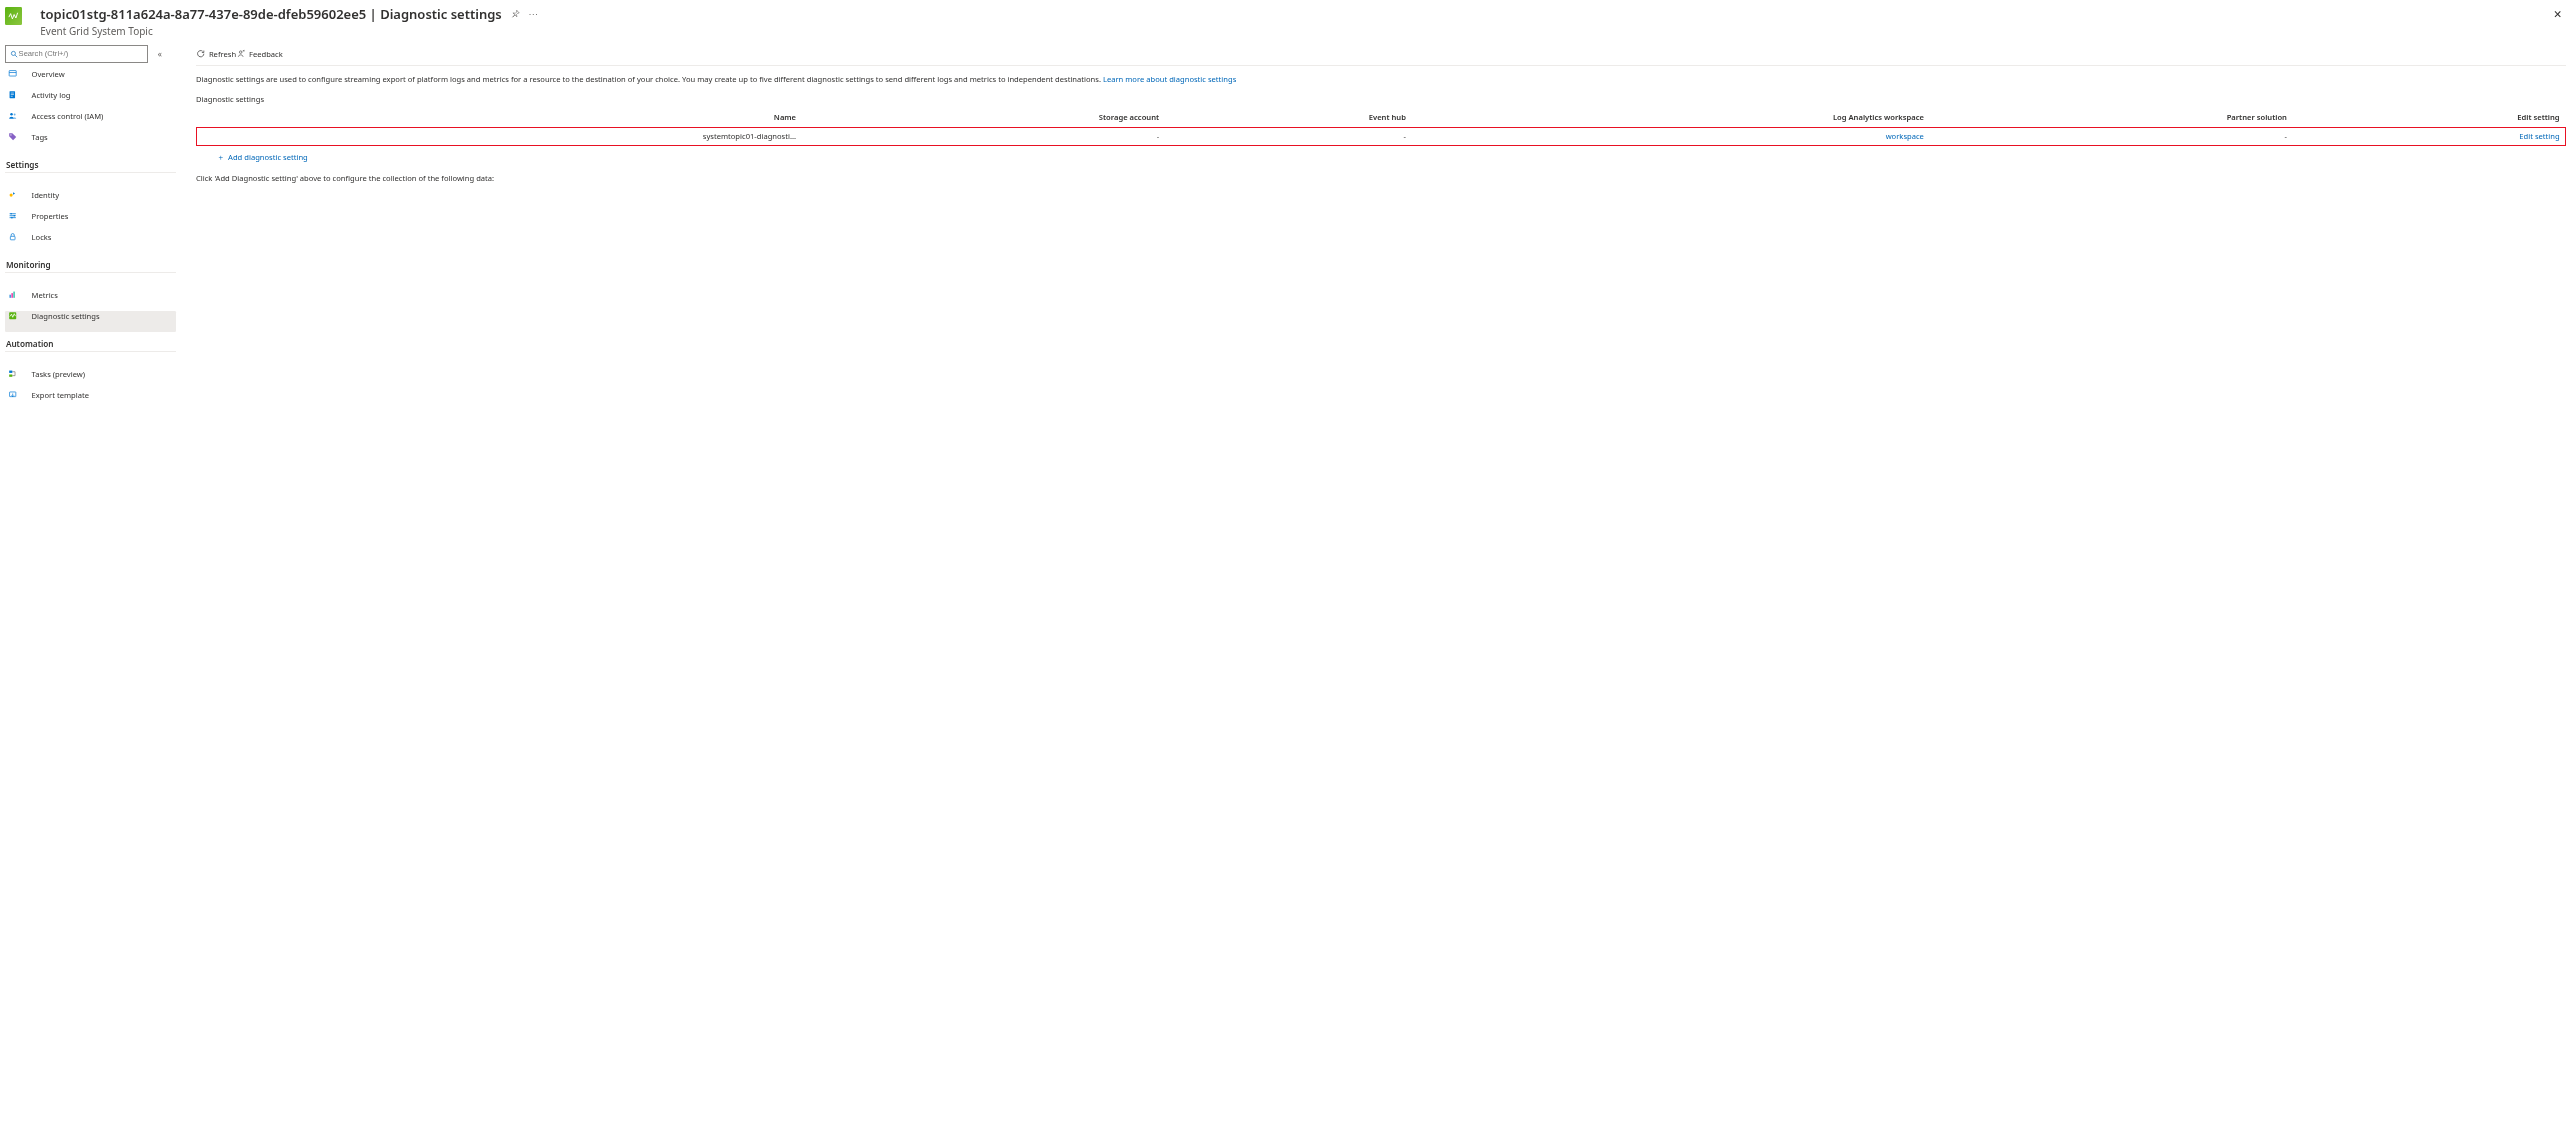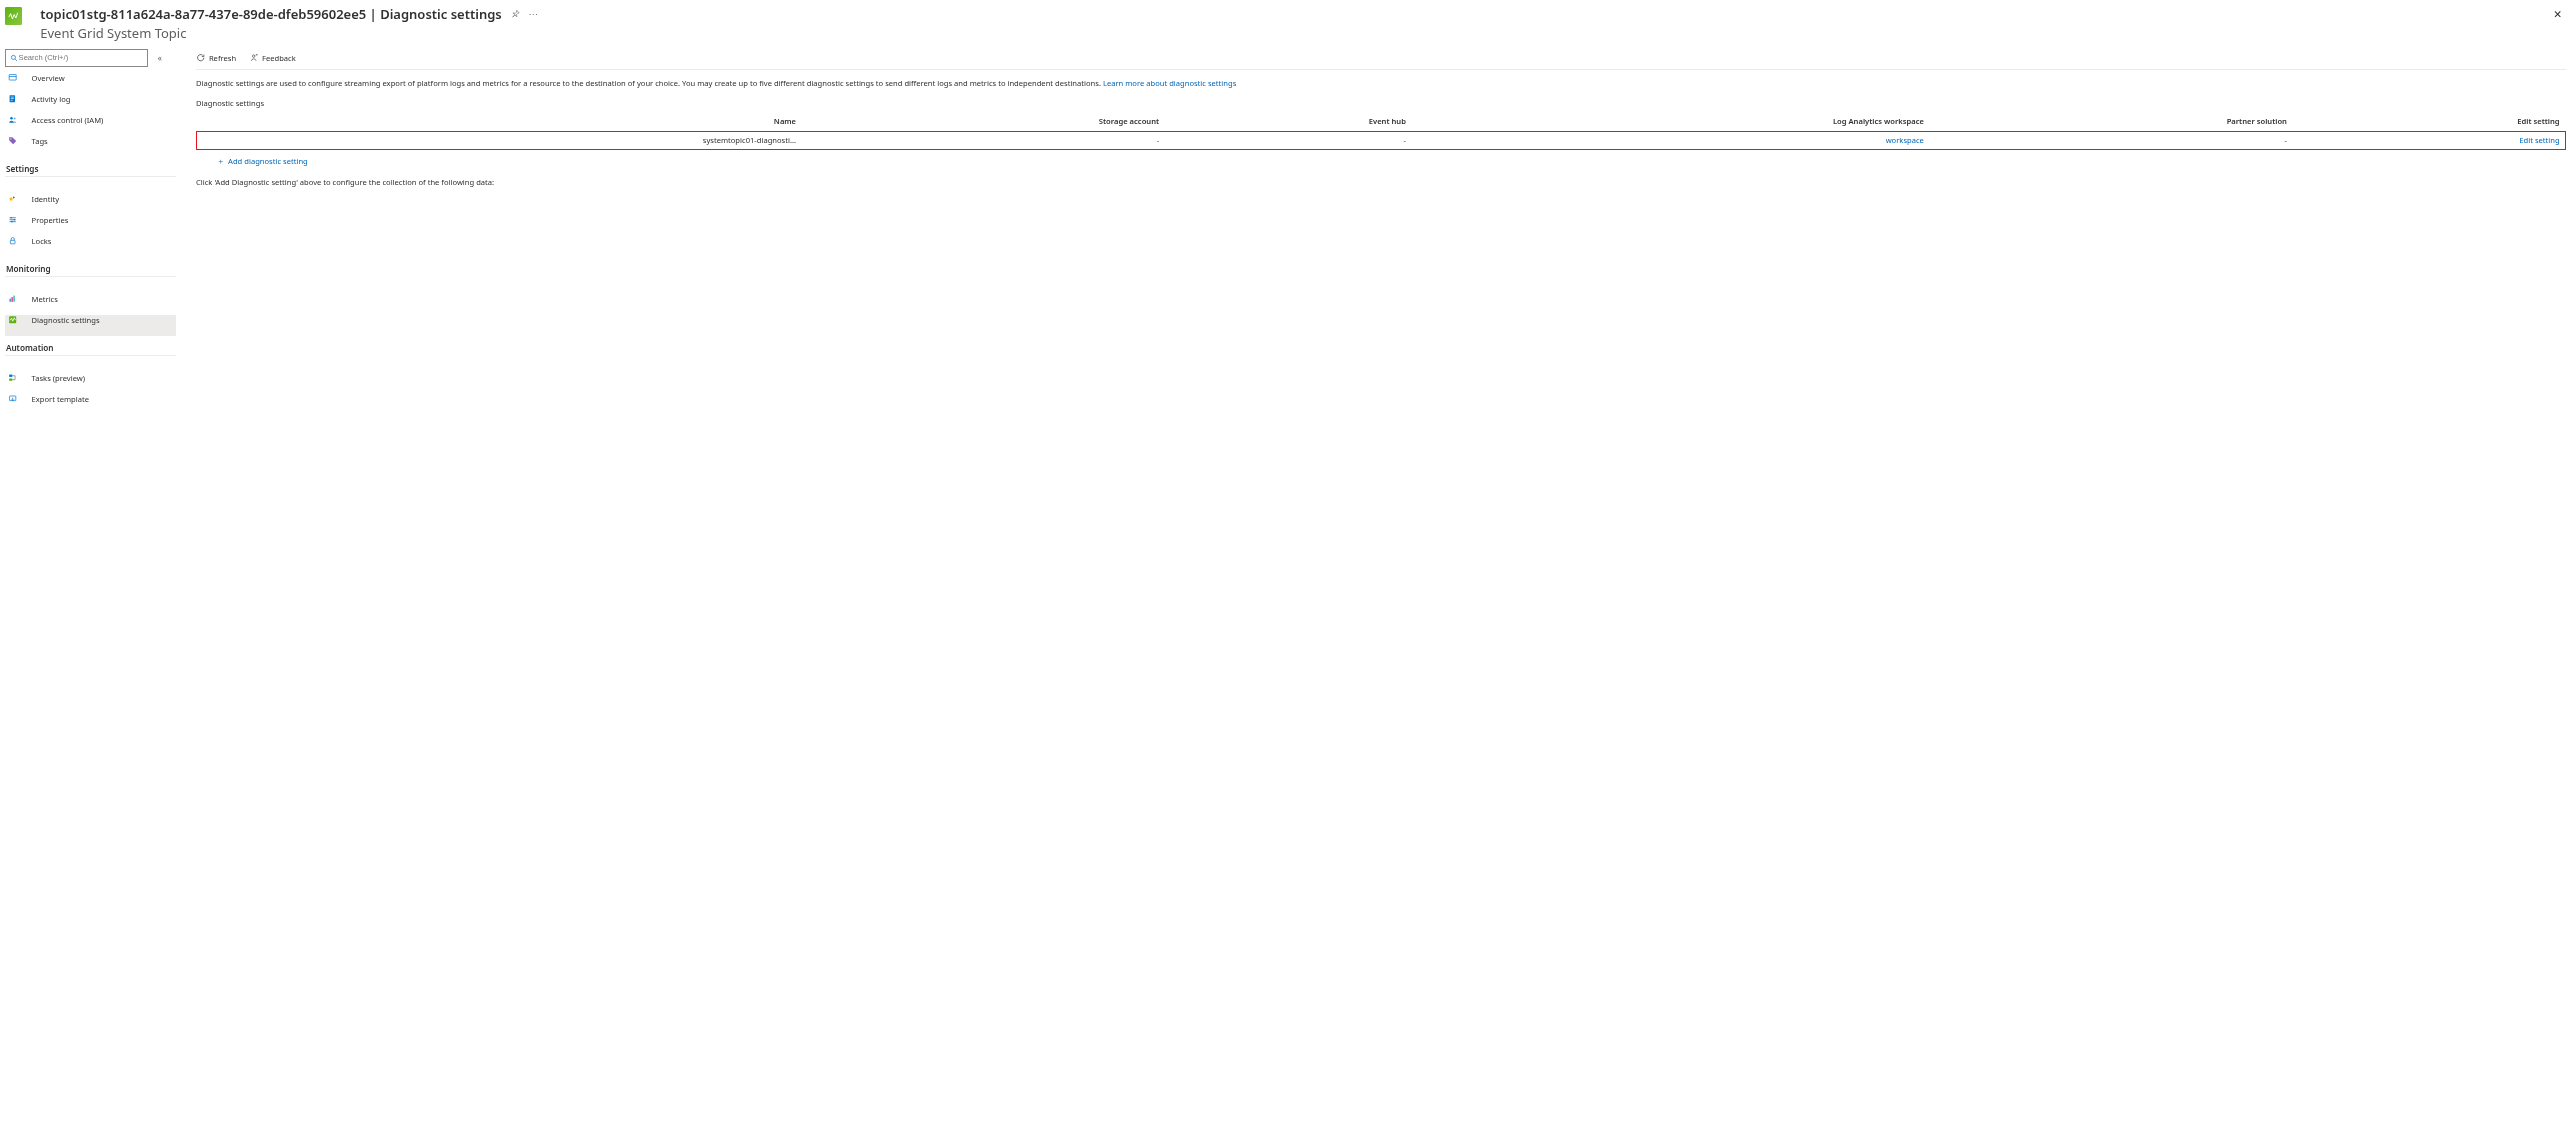--- a/index.html
+++ b/index.html
@@ -28,21 +28,21 @@
   .resource-icon svg { width: 10.5px; height: 10.5px; }
   .header-text { flex: 1 1 auto; min-width: 0; }
   .title-row { display: flex; align-items: center; gap: 8.2px; }
   .page-title {
     font-size: 13px;
     font-weight: 600;
     white-space: nowrap;
     overflow: hidden;
     text-overflow: ellipsis;
   }
-  .subtitle { font-size: 13px; color: #605e5c; margin-top: 1.2px; }
+  .subtitle { font-size: 10px; color: #605e5c; margin-top: 1.2px; }
   .header-actions { display: inline-flex; gap: 8.2px; align-items: center; color: #605e5c; }
   .icon-btn { cursor: pointer; display: inline-flex; align-items: center; justify-content: center; width: 10.5px; height: 10.5px; }
   .close-btn { margin-left: auto; font-size: 10.5px; cursor: pointer; padding: 2.3px 3.5px; }
 
   
   .blade-body { display: flex; }
   .sidebar { width: 176px; flex: 0 0 176px; padding: 2.3px 0 11.7px 4.7px; }
   .main { flex: 1 1 auto; padding: 0 10.5px 14px 20px; }
 
   
@@ -72,21 +72,21 @@
     display: flex; align-items: flex-start; gap: 14px;
     height: 21px; padding: 0 3.5px;
     cursor: pointer;
     border-radius: 1.2px;
   }
   .nav-item.selected { background: #edebe9; }
   .nav-icon { width: 9.4px; height: 9.4px; display: inline-flex; align-items: center; justify-content: center; }
 
   
   .command-bar {
-    display: flex; align-items: center; gap: 13px;
+    display: flex; align-items: center; 
     height: 23.4px;
     border-bottom: 0.6px solid #edebe9;
     margin-bottom: 8.2px;
   }
   .cmd-item { display: inline-flex; align-items: center; gap: 3.5px; cursor: pointer; }
 
   
   .desc { line-height: 1.5; margin-bottom: 8.2px; }
   .desc a, .link { color: #0067b8; text-decoration: none; cursor: pointer; }
   .section-label { margin-bottom: 3.5px; }

